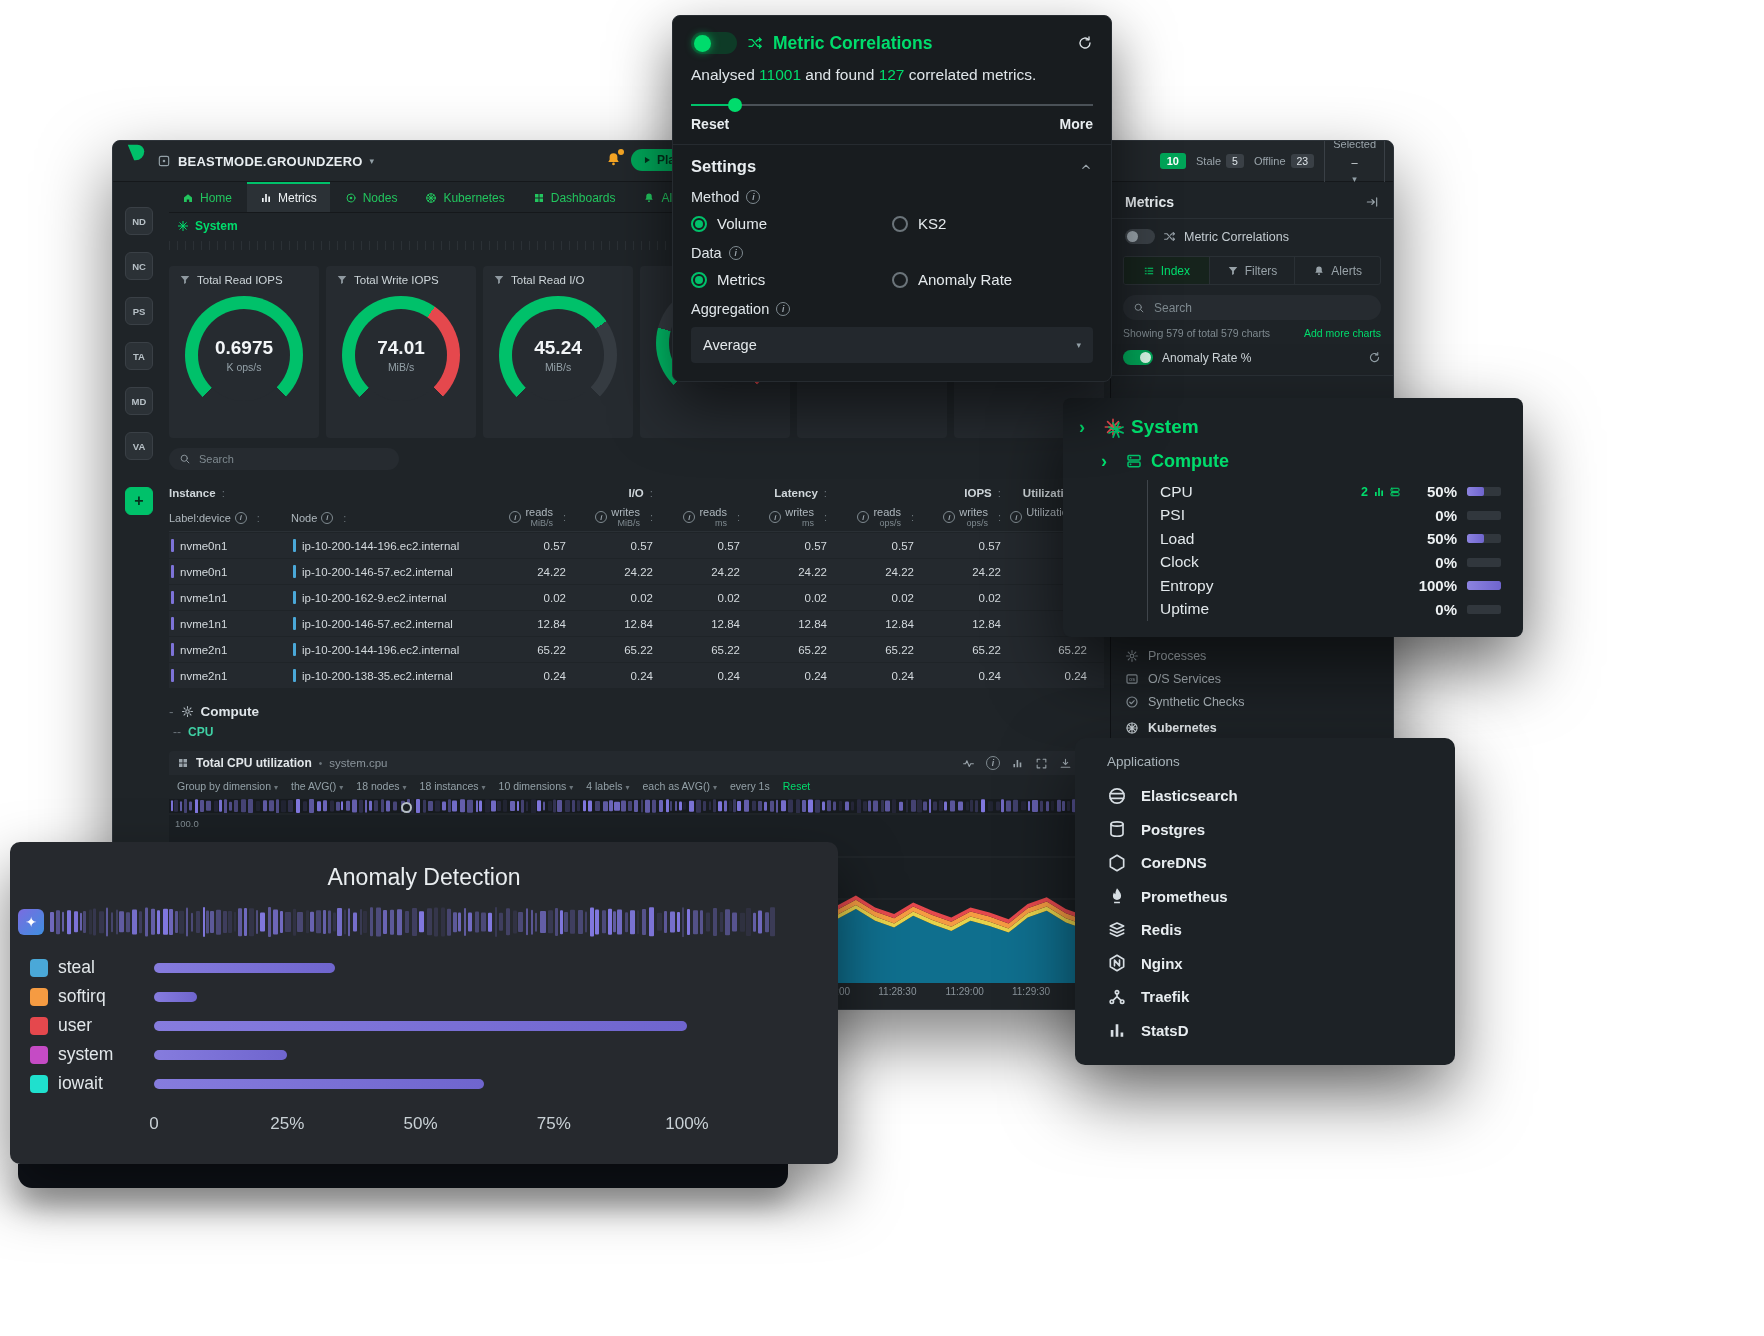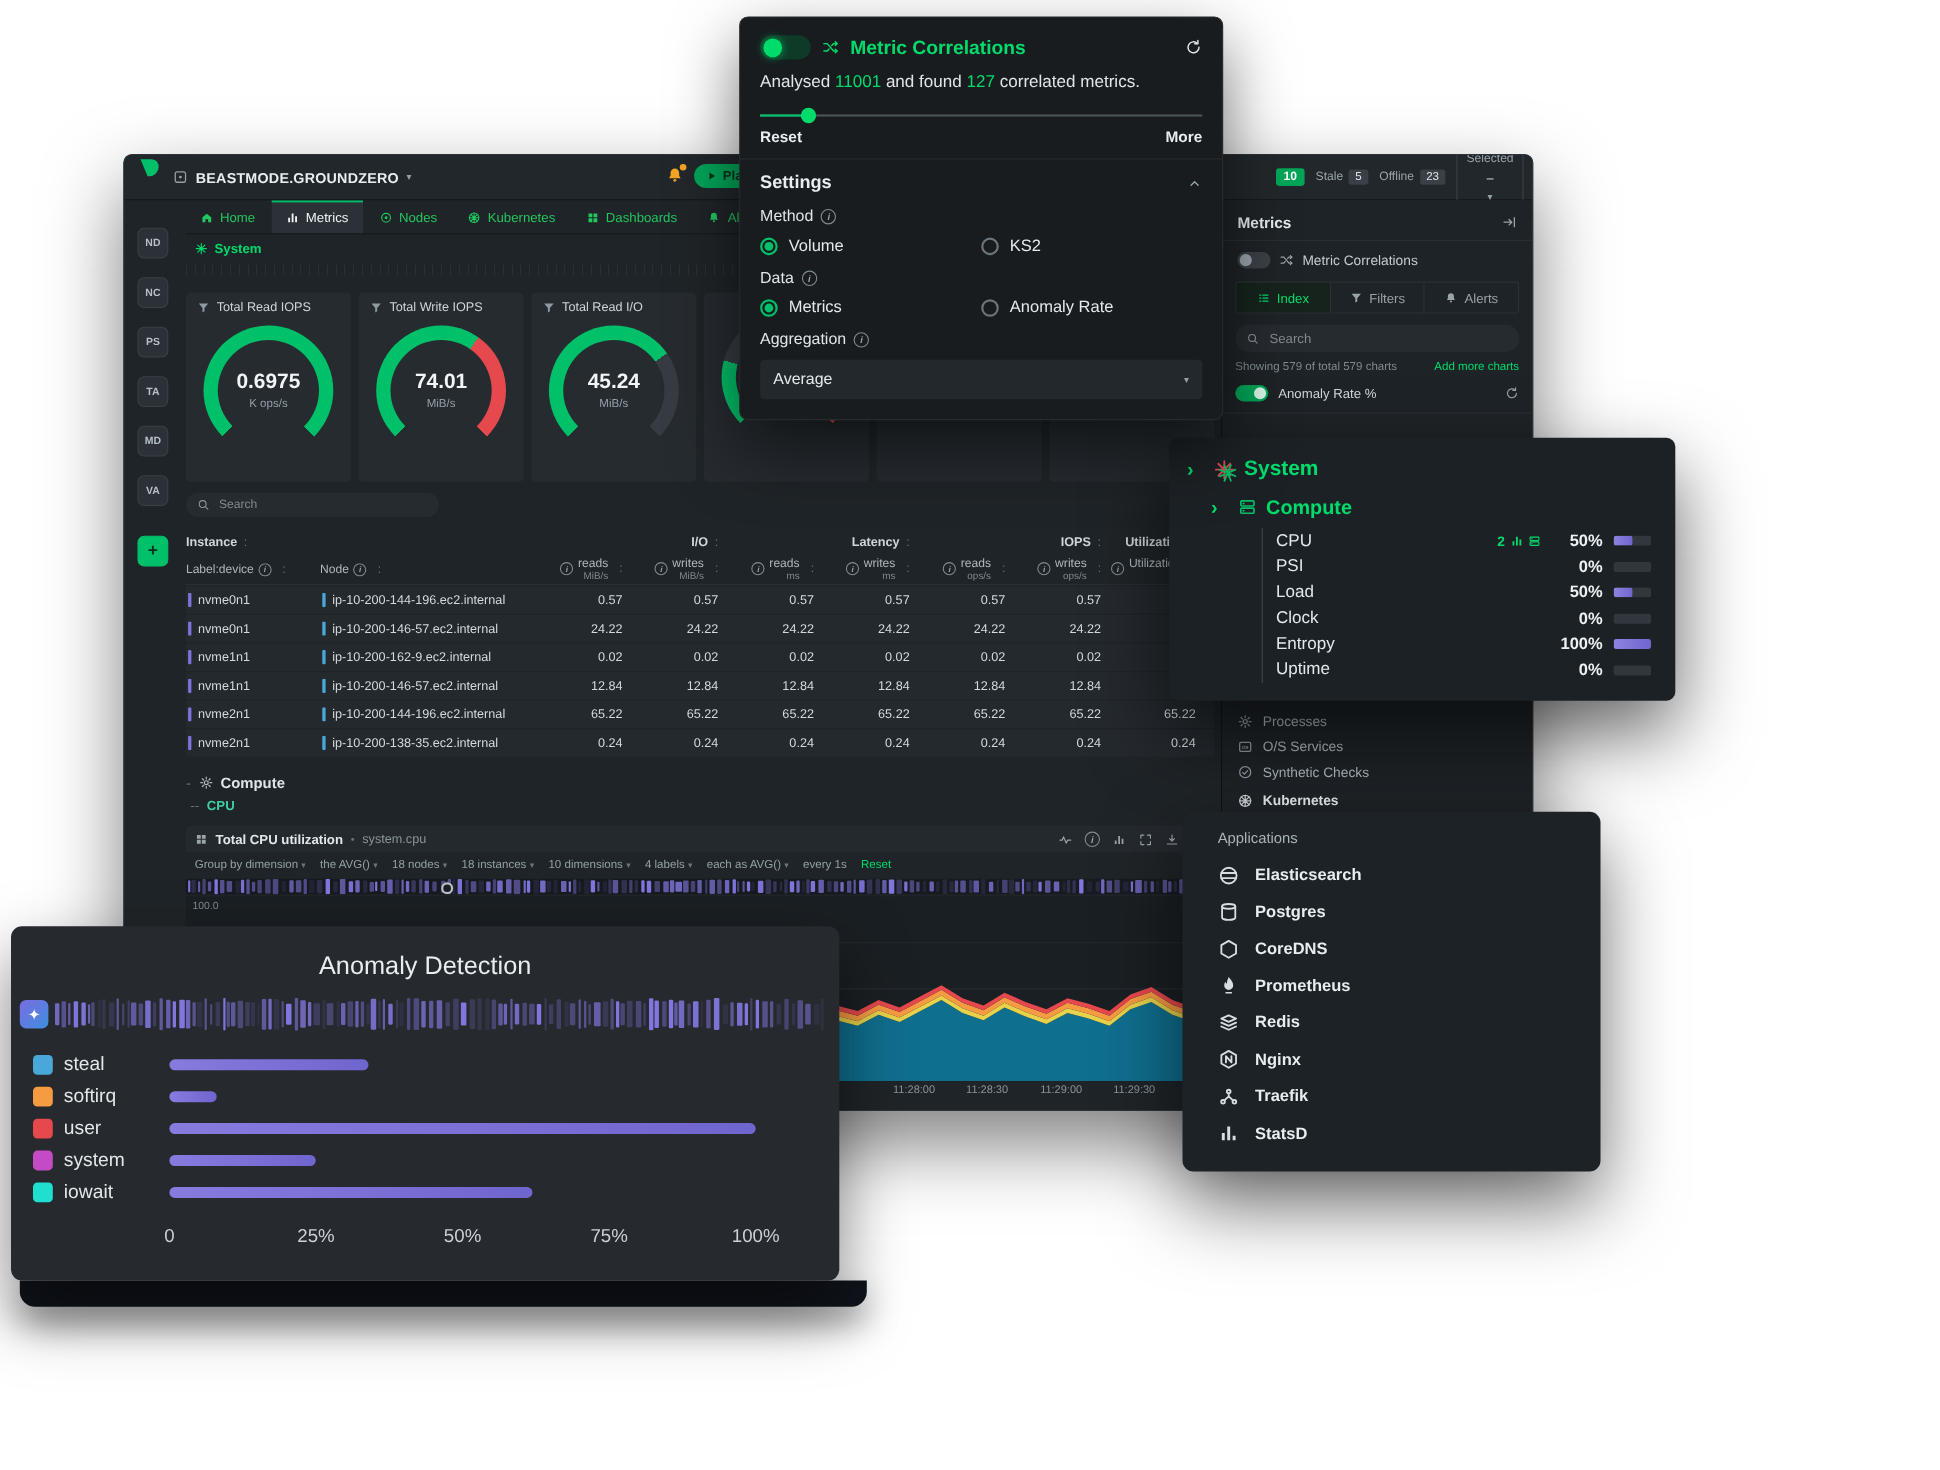--- a/index.html
+++ b/index.html
@@ -193,21 +193,21 @@
   .tp-bar{width:34px;height:9px;background:#31373D;border-radius:2px;overflow:hidden;flex:none;}
   .tp-bar i{display:block;height:100%;background:linear-gradient(90deg,#8C83E0,#6F65CE);border-radius:2px;}
 
   
   .apps-panel{position:absolute;left:1075px;top:738px;width:380px;background:#1D2226;border-radius:10px;box-shadow:0 30px 70px rgba(0,0,0,.55);padding:16px 0 18px;z-index:30;box-sizing:border-box;}
   .ap-title{margin:0 0 10px 32px;font-size:13.5px;color:#A9B4BA;}
   .ap-item{height:33.5px;display:flex;align-items:center;gap:14px;padding-left:32px;font-size:15px;font-weight:700;color:#E8EDF0;cursor:pointer;}
   .ap-item .ic20{color:#D7DEE3;}
 
   
-  .ad-panel{position:absolute;left:10px;top:842px;width:753px;height:322px;background:#26292E;border-radius:10px;box-shadow:0 28px 60px rgba(0,0,0,.5);z-index:35;padding-top:22px;box-sizing:border-box;}
+  .ad-panel{position:absolute;left:10px;top:842px;width:828px;height:322px;background:#26292E;border-radius:10px;box-shadow:0 28px 60px rgba(0,0,0,.5);z-index:35;padding-top:22px;box-sizing:border-box;}
   .ad-title{text-align:center;font-size:23px;font-weight:500;color:#E9EDF0;}
   .ad-ribbon-row{display:flex;align-items:center;gap:4px;margin:16px 14px 0 8px;}
   .ad-badge{width:26px;height:26px;border-radius:6px;background:linear-gradient(135deg,#7A6CE0,#3E8FE0);color:#fff;font-size:14px;display:flex;align-items:center;justify-content:center;flex:none;}
   .ribbon.ad{flex:1;height:30px;}
   .ad-legend{margin:16px 0 0 20px;}
   .ad-row{display:flex;align-items:center;height:29px;}
   .sw{width:18px;height:18px;border-radius:4px;margin-right:10px;flex:none;}
   .ad-l{width:96px;font-size:17.5px;color:#E2E7EA;}
   .ad-barwrap{width:533px;height:29px;display:flex;align-items:center;}
   .ad-barwrap i{display:block;height:10px;border-radius:5px;background:linear-gradient(90deg,#867CDE,#6F65CE);}

